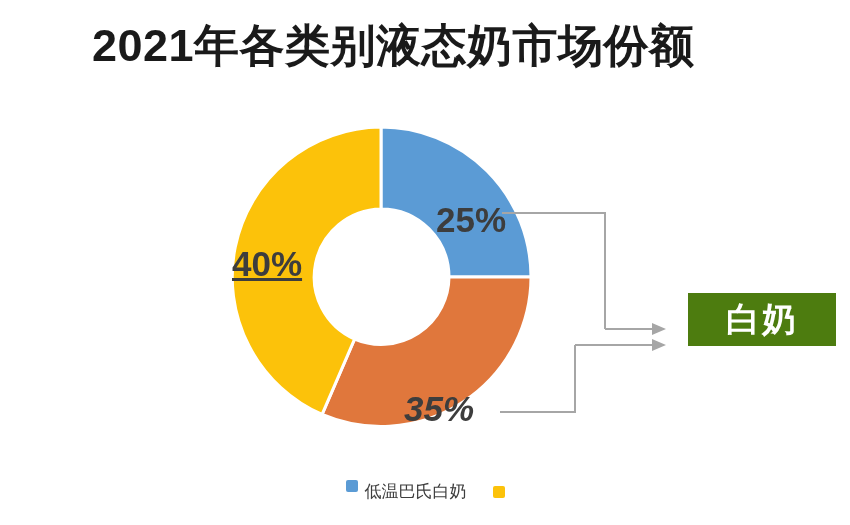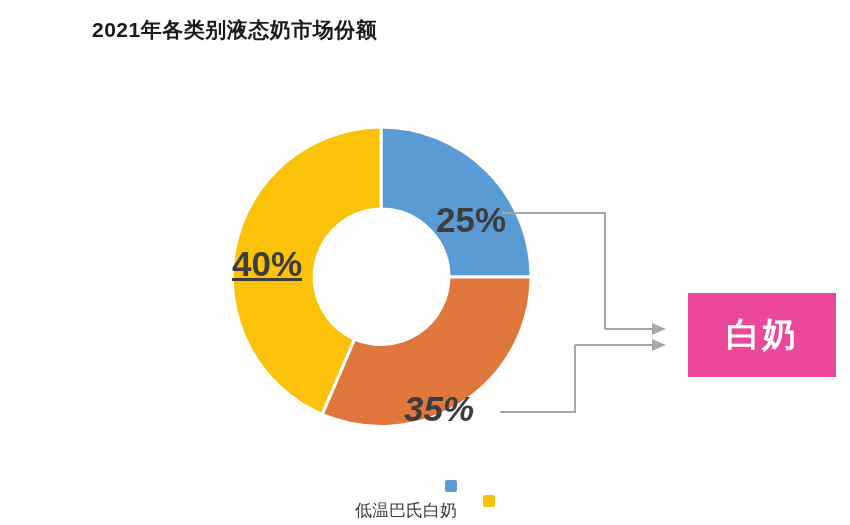--- a/index.html
+++ b/index.html
@@ -16,21 +16,21 @@
   }
   .page {
     position: relative;
     width: 850px;
     height: 525px;
   }
   .chart-title {
     position: absolute;
     left: 92px;
     top: 16px;
-    font-size: 21px;
+    font-size: 45px;
     font-weight: bold;
     color: #1a1a1a;
     letter-spacing: 0.5px;
     white-space: nowrap;
   }
   .donut-wrap {
     position: absolute;
     left: 222px;
     top: 118px;
     width: 318px;
@@ -55,22 +55,22 @@
     left: 490px;
     top: 190px;
     width: 200px;
     height: 240px;
   }
   .badge {
     position: absolute;
     left: 688px;
     top: 293px;
     width: 148px;
-    height: 84px;
-    background: #ec4899;
+    height: 53px;
+    background: #4d7c0f;
     display: flex;
     align-items: center;
     justify-content: center;
   }
   .badge-text {
     color: #ffffff;
     font-size: 34px;
     font-weight: bold;
     letter-spacing: 2px;
   }
@@ -79,23 +79,22 @@
     left: 0;
     top: 480px;
     width: 850px;
     display: flex;
     align-items: center;
     justify-content: center;
     gap: 26px;
   }
   .legend-item {
     display: flex;
-    align-items: flex-end;
+    align-items: flex-start;
     gap: 7px;
-    flex-direction: column;
   }
   .legend-swatch {
     width: 12px;
     height: 12px;
     border-radius: 2px;
     display: inline-block;
   }
   .legend-label {
     font-size: 17px;
     color: #3d3d3d;

